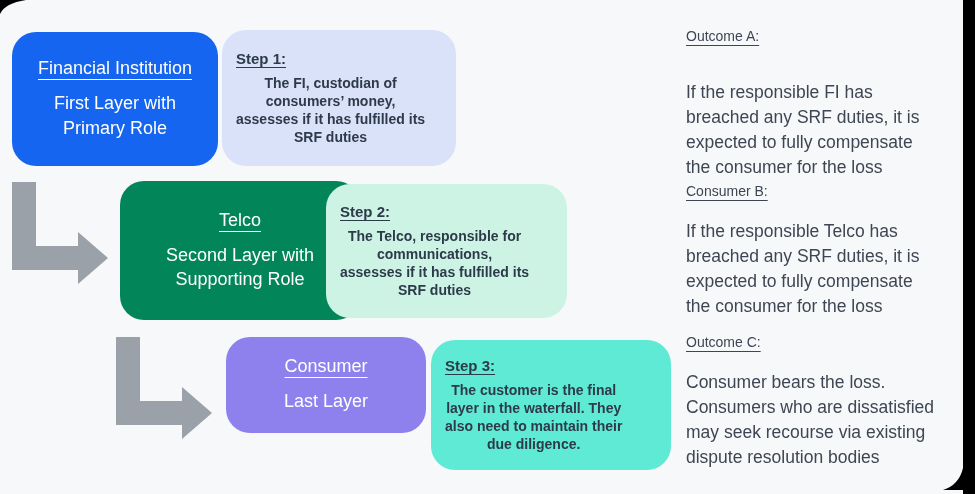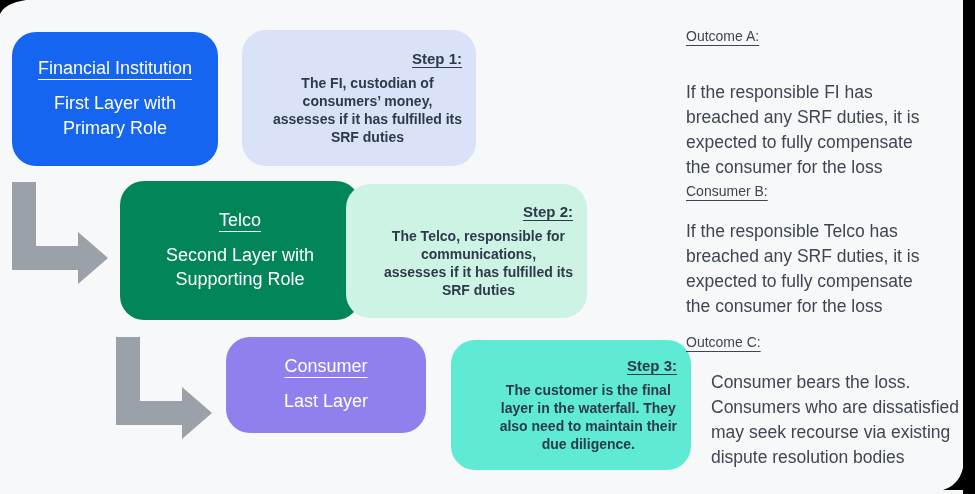--- a/index.html
+++ b/index.html
@@ -13,22 +13,22 @@
     border-radius:24px;color:#fff;display:flex;flex-direction:column;
     align-items:center;justify-content:center;text-align:center;padding:16px;
   }
   .layer-box.blue{background:#1565f0;}
   .layer-box.green{background:#03855a;}
   .layer-box.purple{background:#8e80ed;}
   .layer-title{font-size:18px;text-decoration:underline;text-underline-offset:5px;margin-bottom:12px;}
   .layer-sub{font-size:18px;line-height:1.35;white-space:pre-line;}
   
   .step-box{
-    border-radius:24px;display:flex;flex-direction:column;align-items:flex-end;
-    justify-content:center;text-align:center;padding:10px 14px;color:#2d3a49;margin-left:20px;
+    border-radius:24px;display:flex;flex-direction:column;align-items:flex-start;
+    justify-content:center;text-align:center;padding:10px 14px;color:#2d3a49;
   }
   .step-box.s1{background:#d9e2f8;}
   .step-box.s2{background:#cdf3e5;}
   .step-box.s3{background:#5eead4;}
   .step-title{font-size:15px;font-weight:bold;text-decoration:underline;text-underline-offset:3px;margin-bottom:7px;}
   .step-body{font-size:14px;font-weight:bold;line-height:1.3;white-space:pre-line;}
   
   .outcome-title{font-size:14px;color:#3e4653;text-decoration:underline;text-underline-offset:4px;}
   .outcome-body{font-size:17.5px;color:#3e4653;line-height:1.42;white-space:pre-line;}
   
@@ -100,21 +100,21 @@
   </div>
   <div class="abs" style="left:686px;top:183px;width:280px;">
     <div class="outcome-title">Consumer B:</div>
     <div class="outcome-body" style="margin-top:20px;">If the responsible Telco has
 breached any SRF duties, it is
 expected to fully compensate
 the consumer for the loss</div>
   </div>
   <div class="abs" style="left:686px;top:334px;width:290px;">
     <div class="outcome-title">Outcome C:</div>
-    <div class="outcome-body" style="margin-top:20px;margin-left:25px;">Consumer bears the loss.
+    <div class="outcome-body" style="margin-top:20px;">Consumer bears the loss.
 Consumers who are dissatisfied
 may seek recourse via existing
 dispute resolution bodies</div>
   </div>
 
   <div class="abs" style="left:0;top:0;">
     <svg width="26" height="14" viewBox="0 0 26 14">
         <path d="M0 0 H26 Q5 3 0 14 Z" fill="#000"></path>
       </svg>
   </div>

